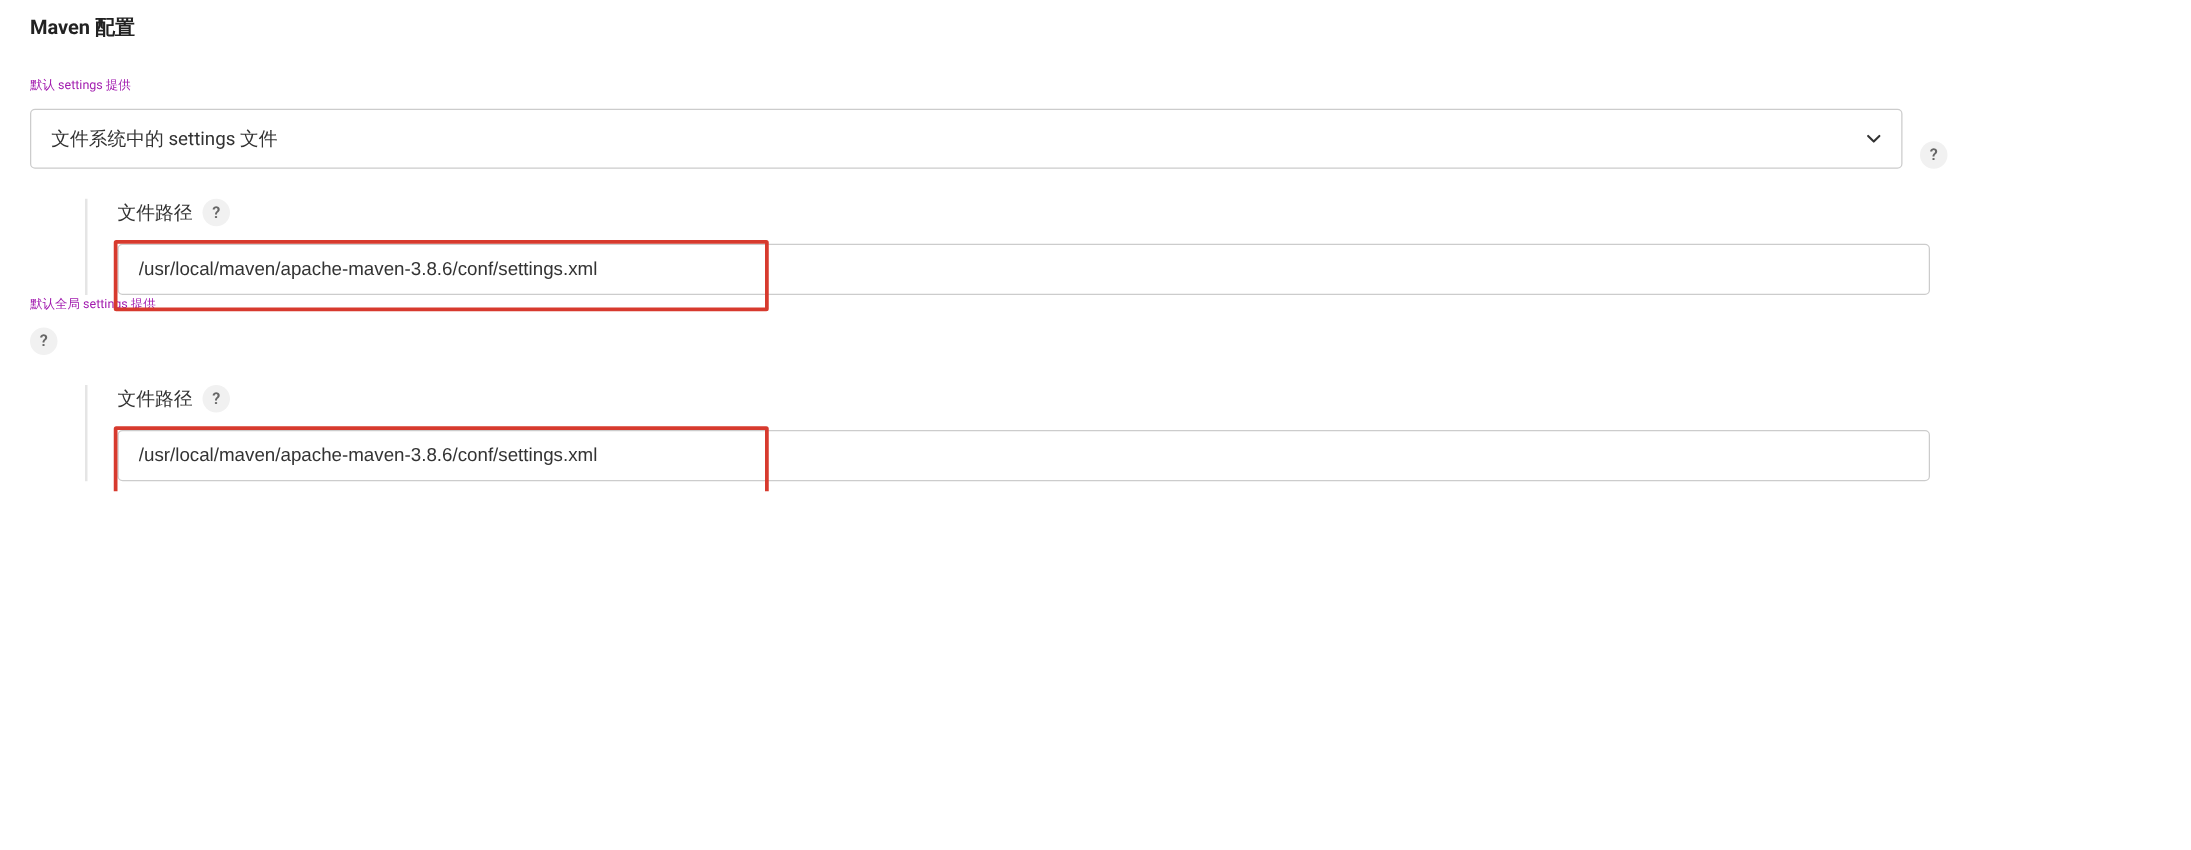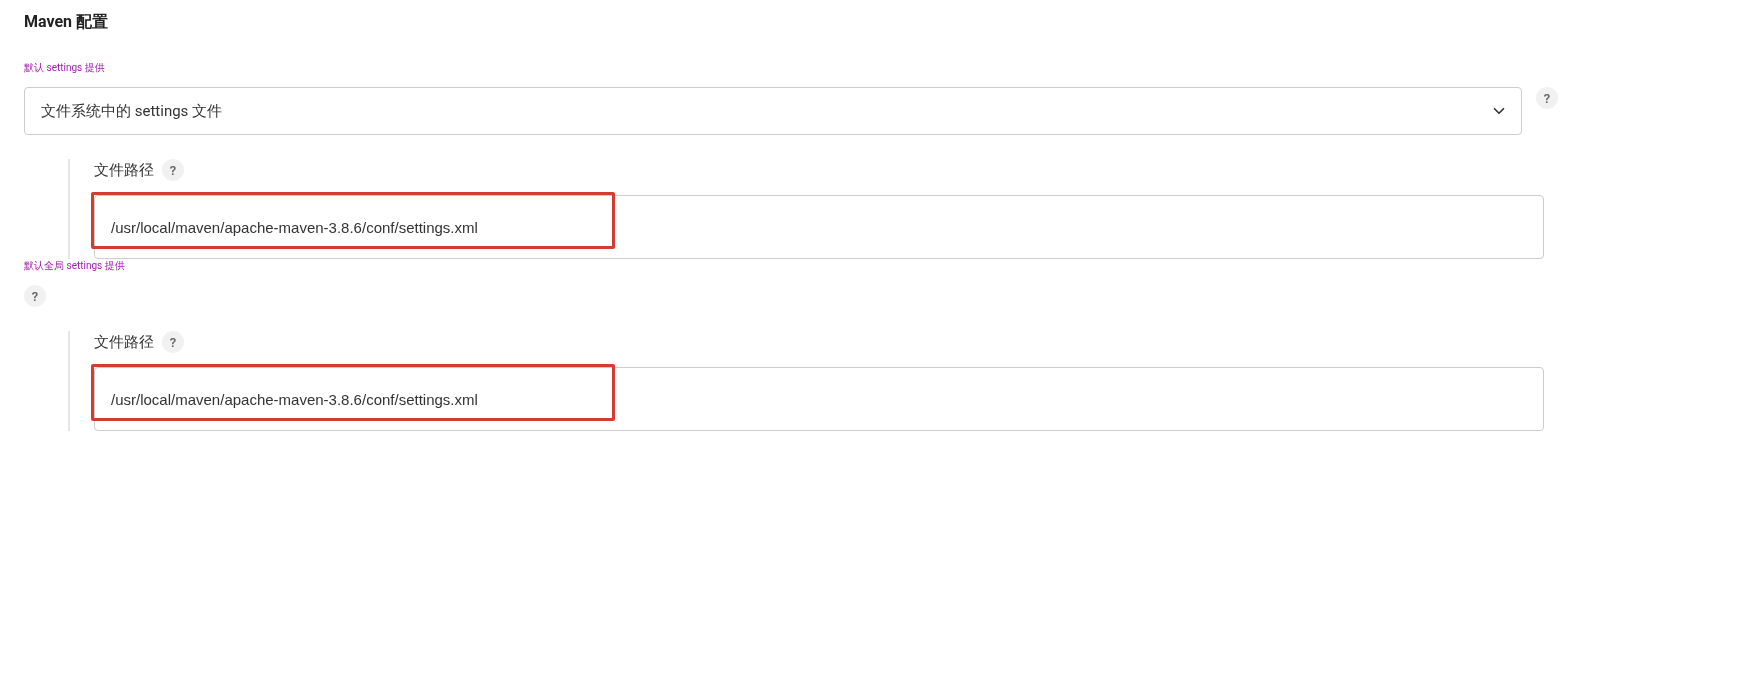--- a/index.html
+++ b/index.html
@@ -24,21 +24,21 @@
     .field-label {
       font-size: 10px;
       color: #a21caf;
       margin-bottom: 12px;
       display: flex;
       align-items: center;
       gap: 8px;
     }
     .select-row {
       display: flex;
-      align-items: flex-start;
+      align-items: flex-end;
       gap: 14px;
       margin-bottom: 24px;
     }
     .select-wrapper {
       position: relative;
       flex: 0 0 1498px;
     }
     .select-box {
       width: 100%;
       height: 48px;
@@ -93,21 +93,21 @@
       display: flex;
       align-items: center;
       gap: 8px;
     }
     .highlight-wrap {
       position: relative;
       width: 1450px;
     }
     .text-input {
       width: 100%;
-      height: 64px;
+      height: 41px;
       border: 1px solid #ccc;
       border-radius: 4px;
       background: #fff;
       padding: 0 16px;
       font-size: 15px;
       color: #333;
       outline: none;
     }
     .red-box {
       position: absolute;

